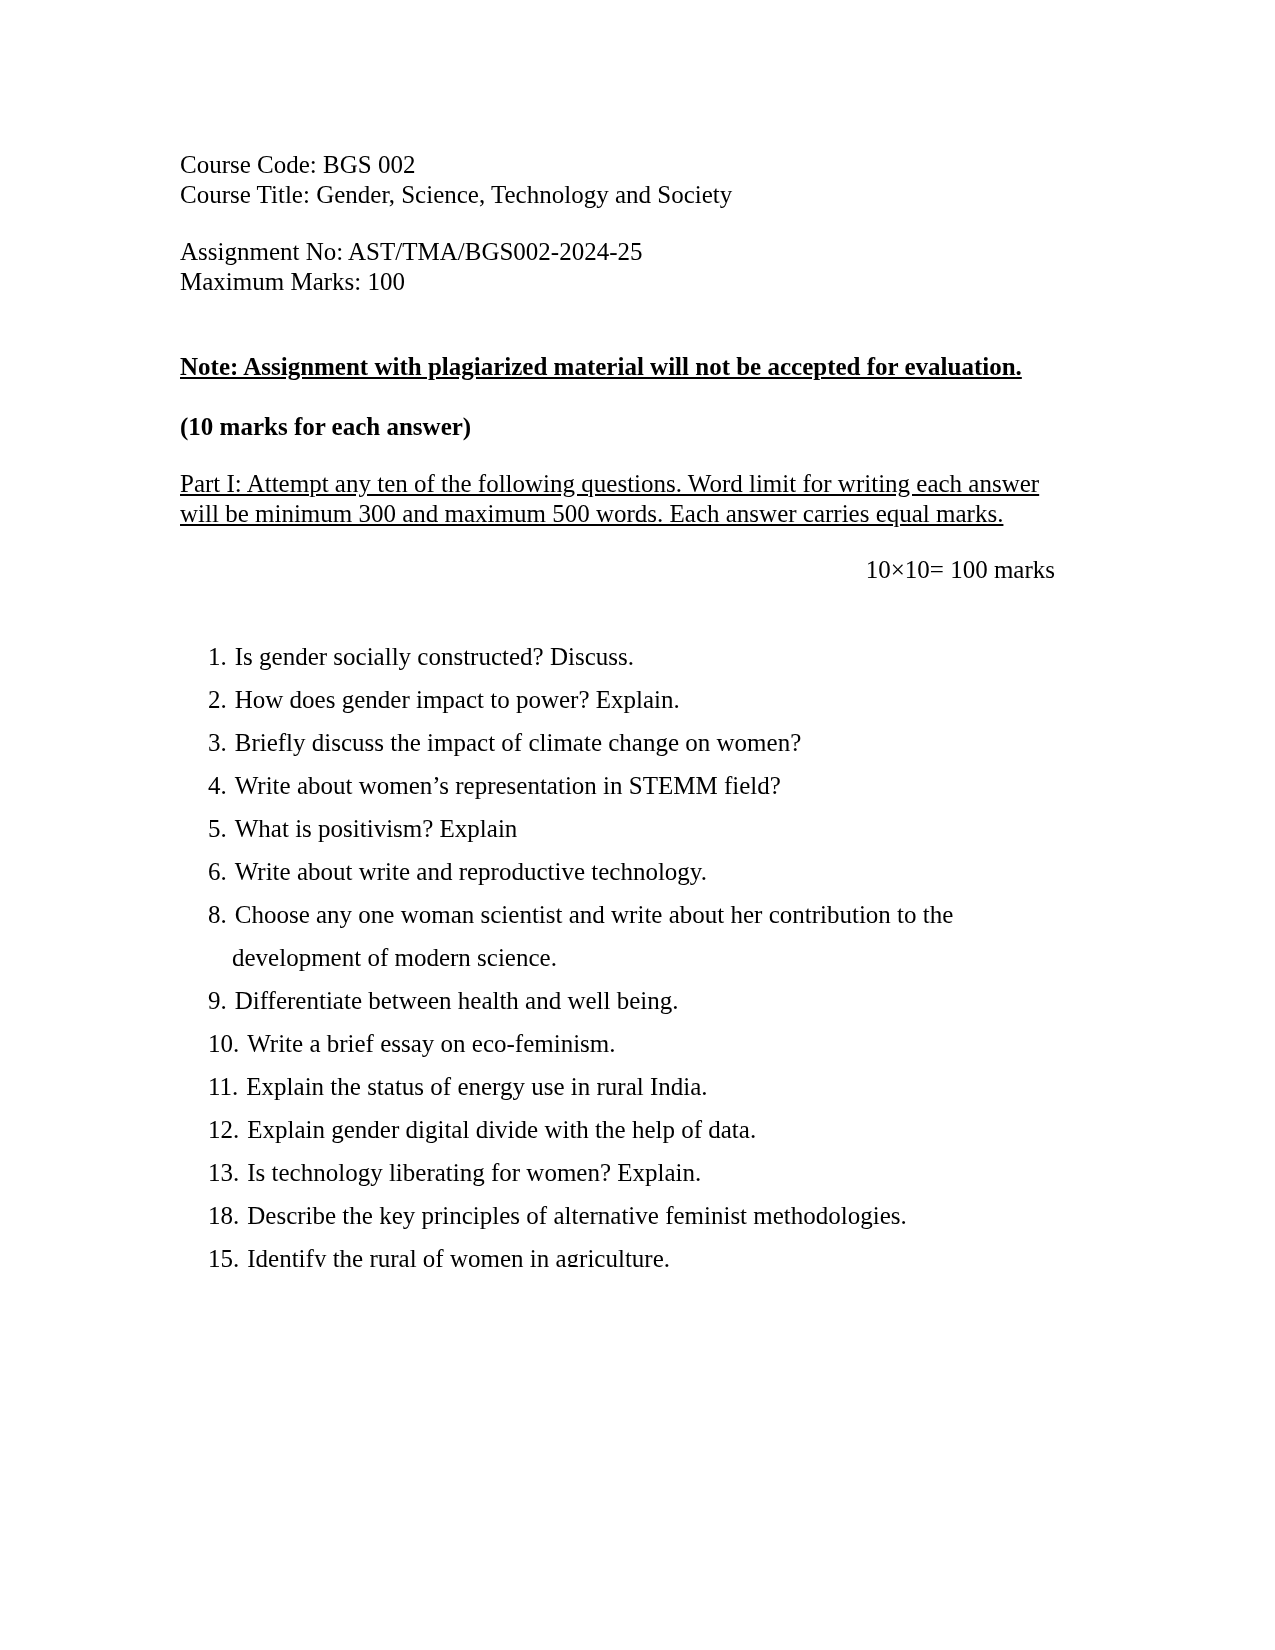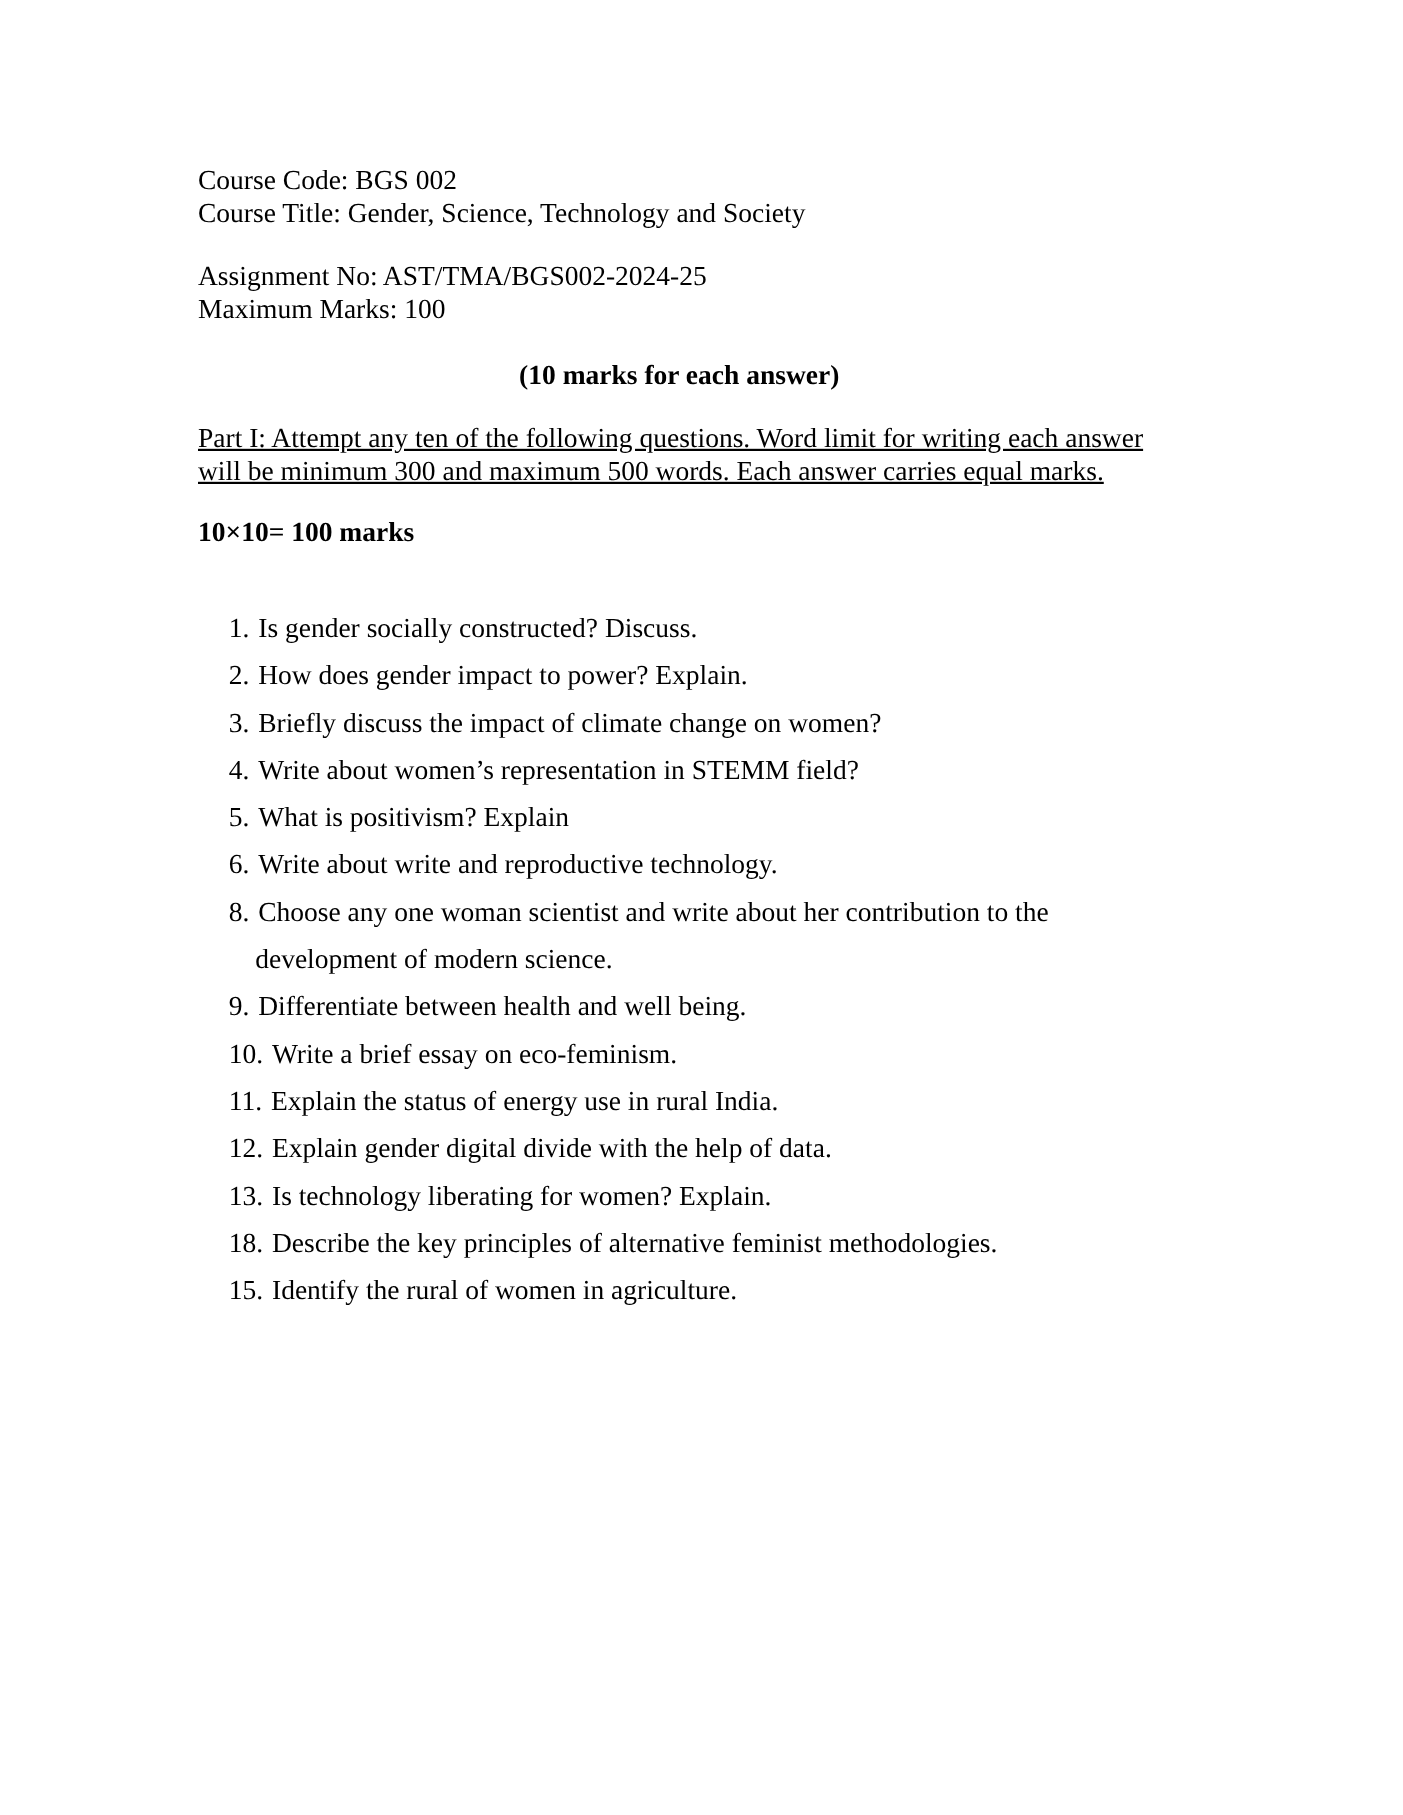--- a/index.html
+++ b/index.html
@@ -25,32 +25,31 @@
   .note {
     margin-top: 55px !important;
     line-height: 30px;
     font-weight: bold;
     text-decoration: underline;
   }
   .marks-line {
     margin-top: 30px !important;
     line-height: 30px;
     font-weight: bold;
-    text-align: center;
   }
   .part1 {
     margin-top: 27px !important;
     line-height: 30px;
     text-decoration: underline;
   }
   .total-marks {
     margin-top: 26px !important;
     line-height: 30px;
-    font-weight: bold;
-    text-align: left;
+    font-weight: normal;
+    text-align: right;
   }
   .questions {
     list-style: none;
     margin: 50px 0 0 0;
     padding: 0;
   }
   .questions li {
     line-height: 43px;
     padding-left: 52px;
     text-indent: -24px;
@@ -60,20 +59,21 @@
 </style>
 </head>
 <body>
 
 <div class="page">
   <p class="line">Course Code: BGS 002</p>
   <p class="line">Course Title: Gender, Science, Technology and Society</p>
   <p class="line gap-above">Assignment No: AST/TMA/BGS002-2024-25</p>
   <p class="line">Maximum Marks: 100</p>
 
+  <p class="note">Note: Assignment with plagiarized material will not be accepted for evaluation.</p>
 
   <p class="marks-line">(10 marks for each answer)</p>
 
   <p class="part1">Part I: Attempt any ten of the following questions. Word limit for writing each answer will be minimum 300 and maximum 500 words. Each answer carries equal marks.</p>
 
   <p class="total-marks">10×10= 100 marks</p>
 
   <ol class="questions">
       <li><span class="qnum">1.</span><span>Is gender socially constructed? Discuss.</span></li>
       <li><span class="qnum">2.</span><span>How does gender impact to power? Explain.</span></li>

